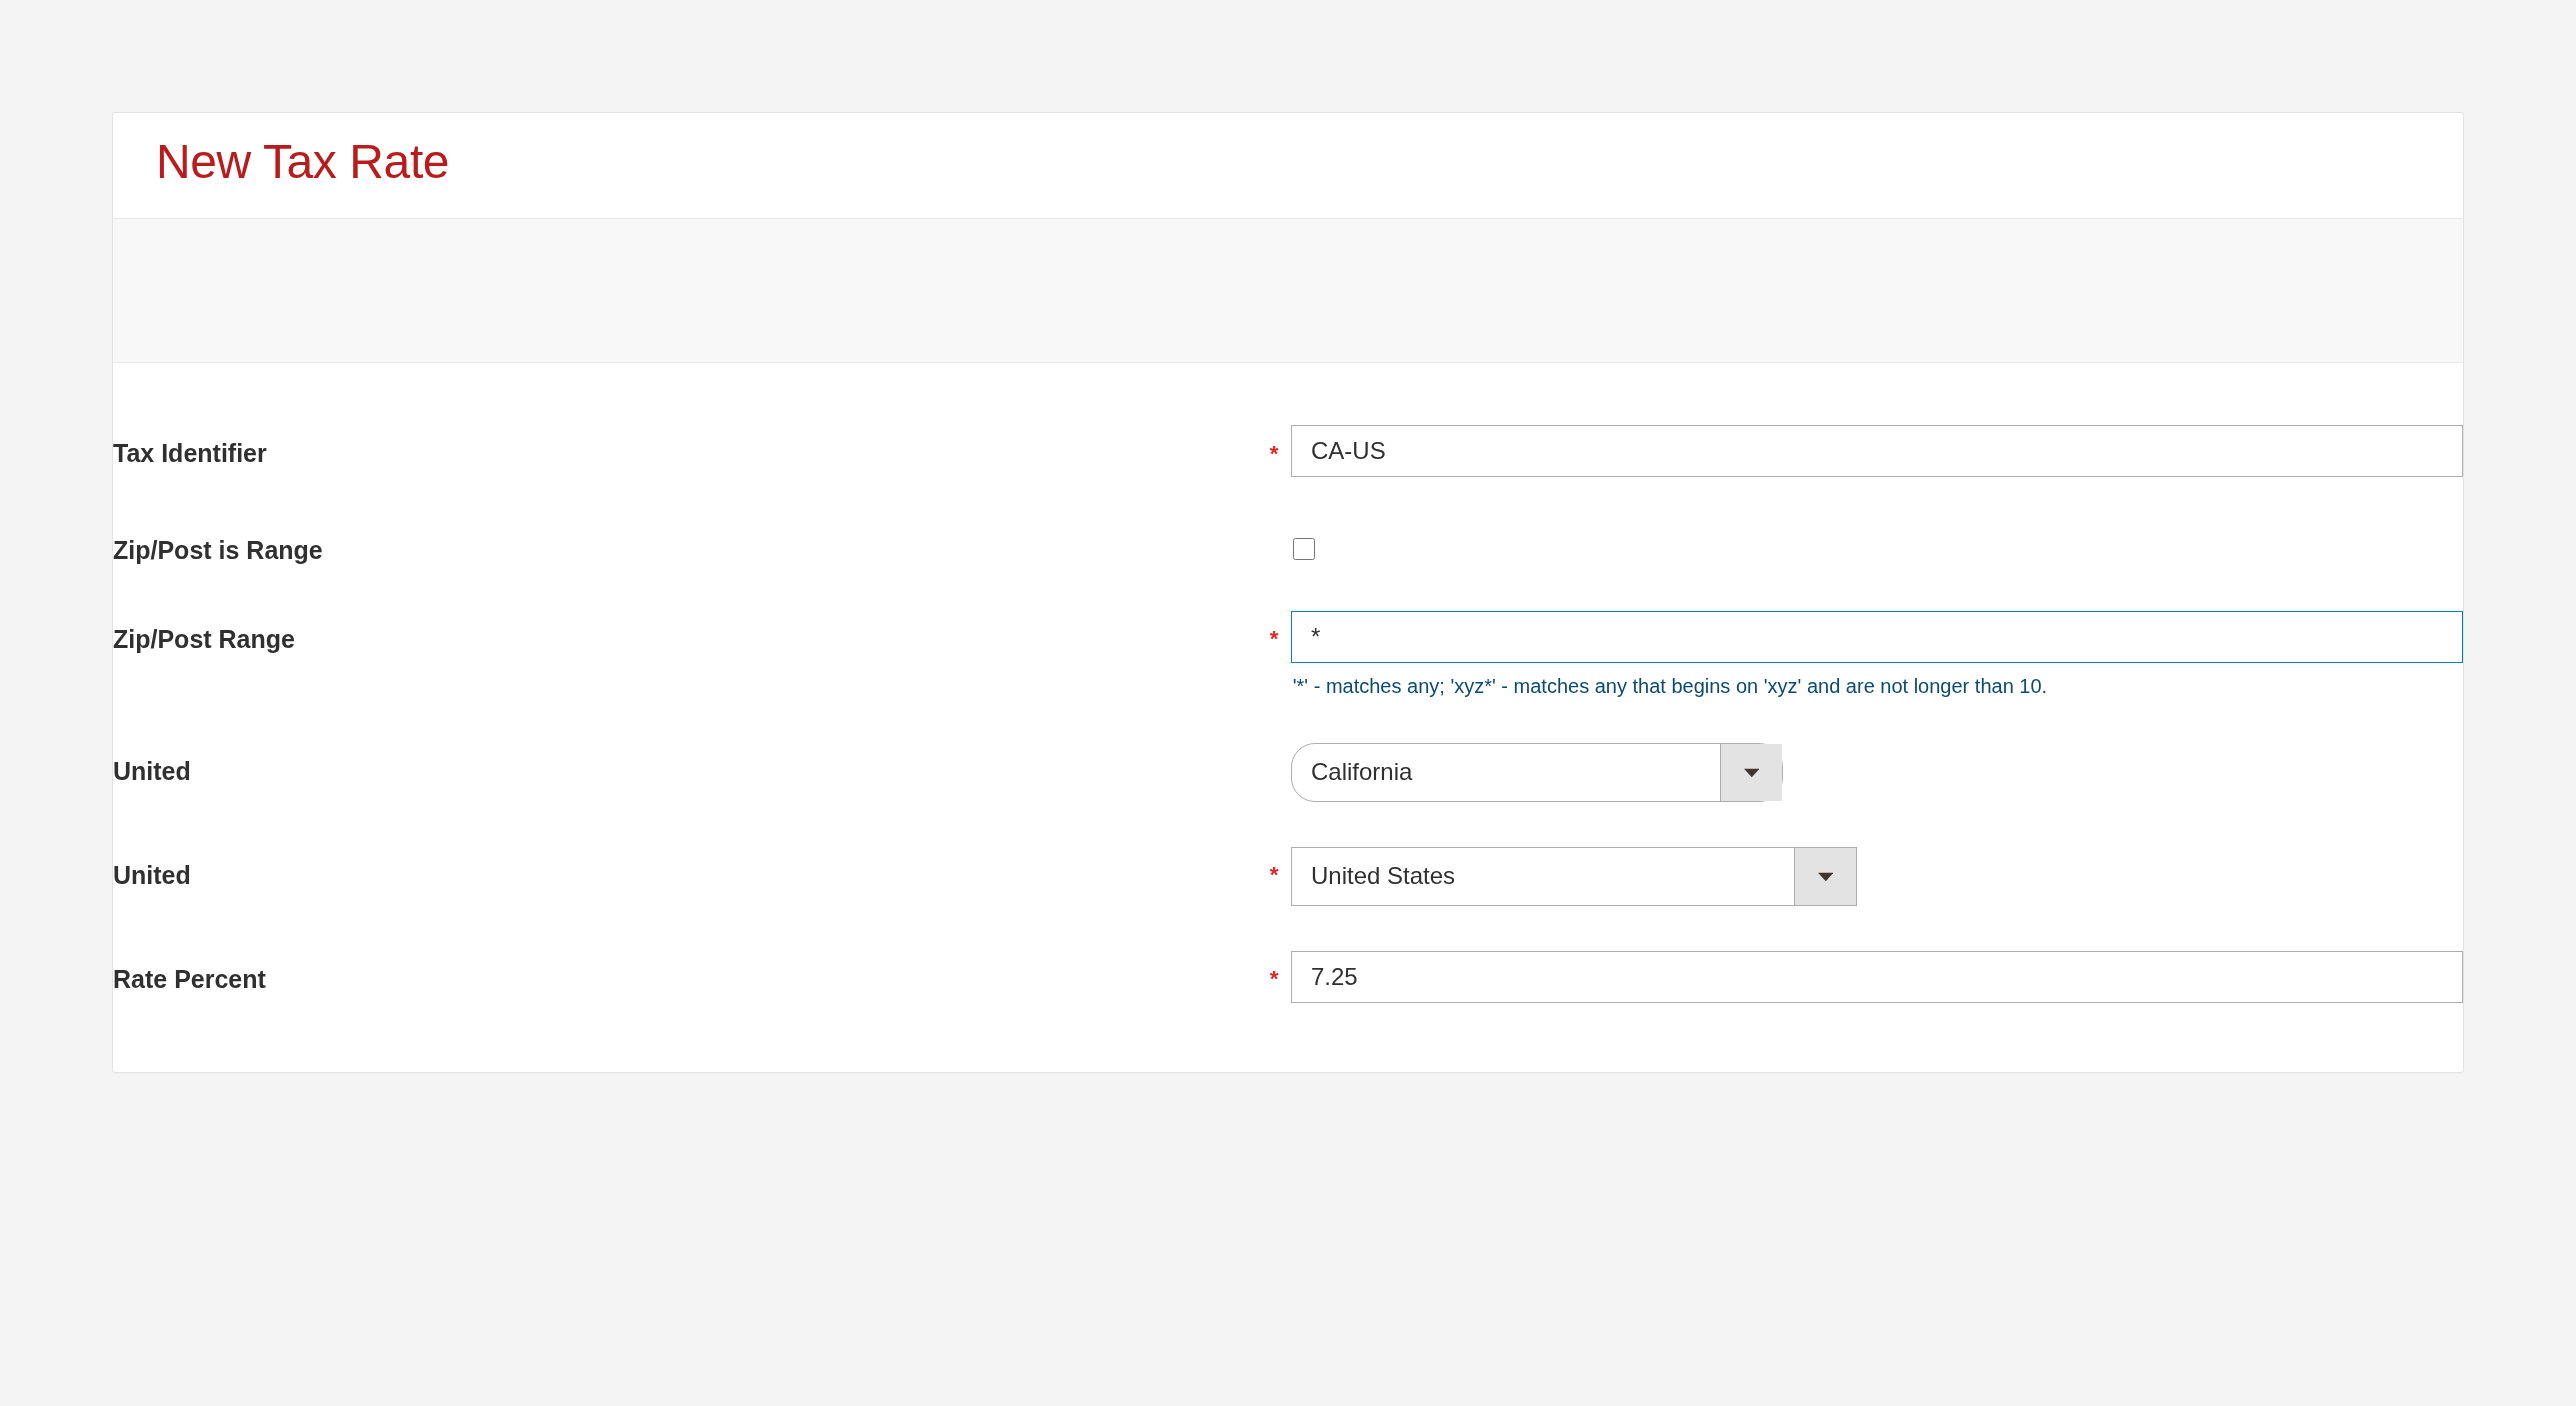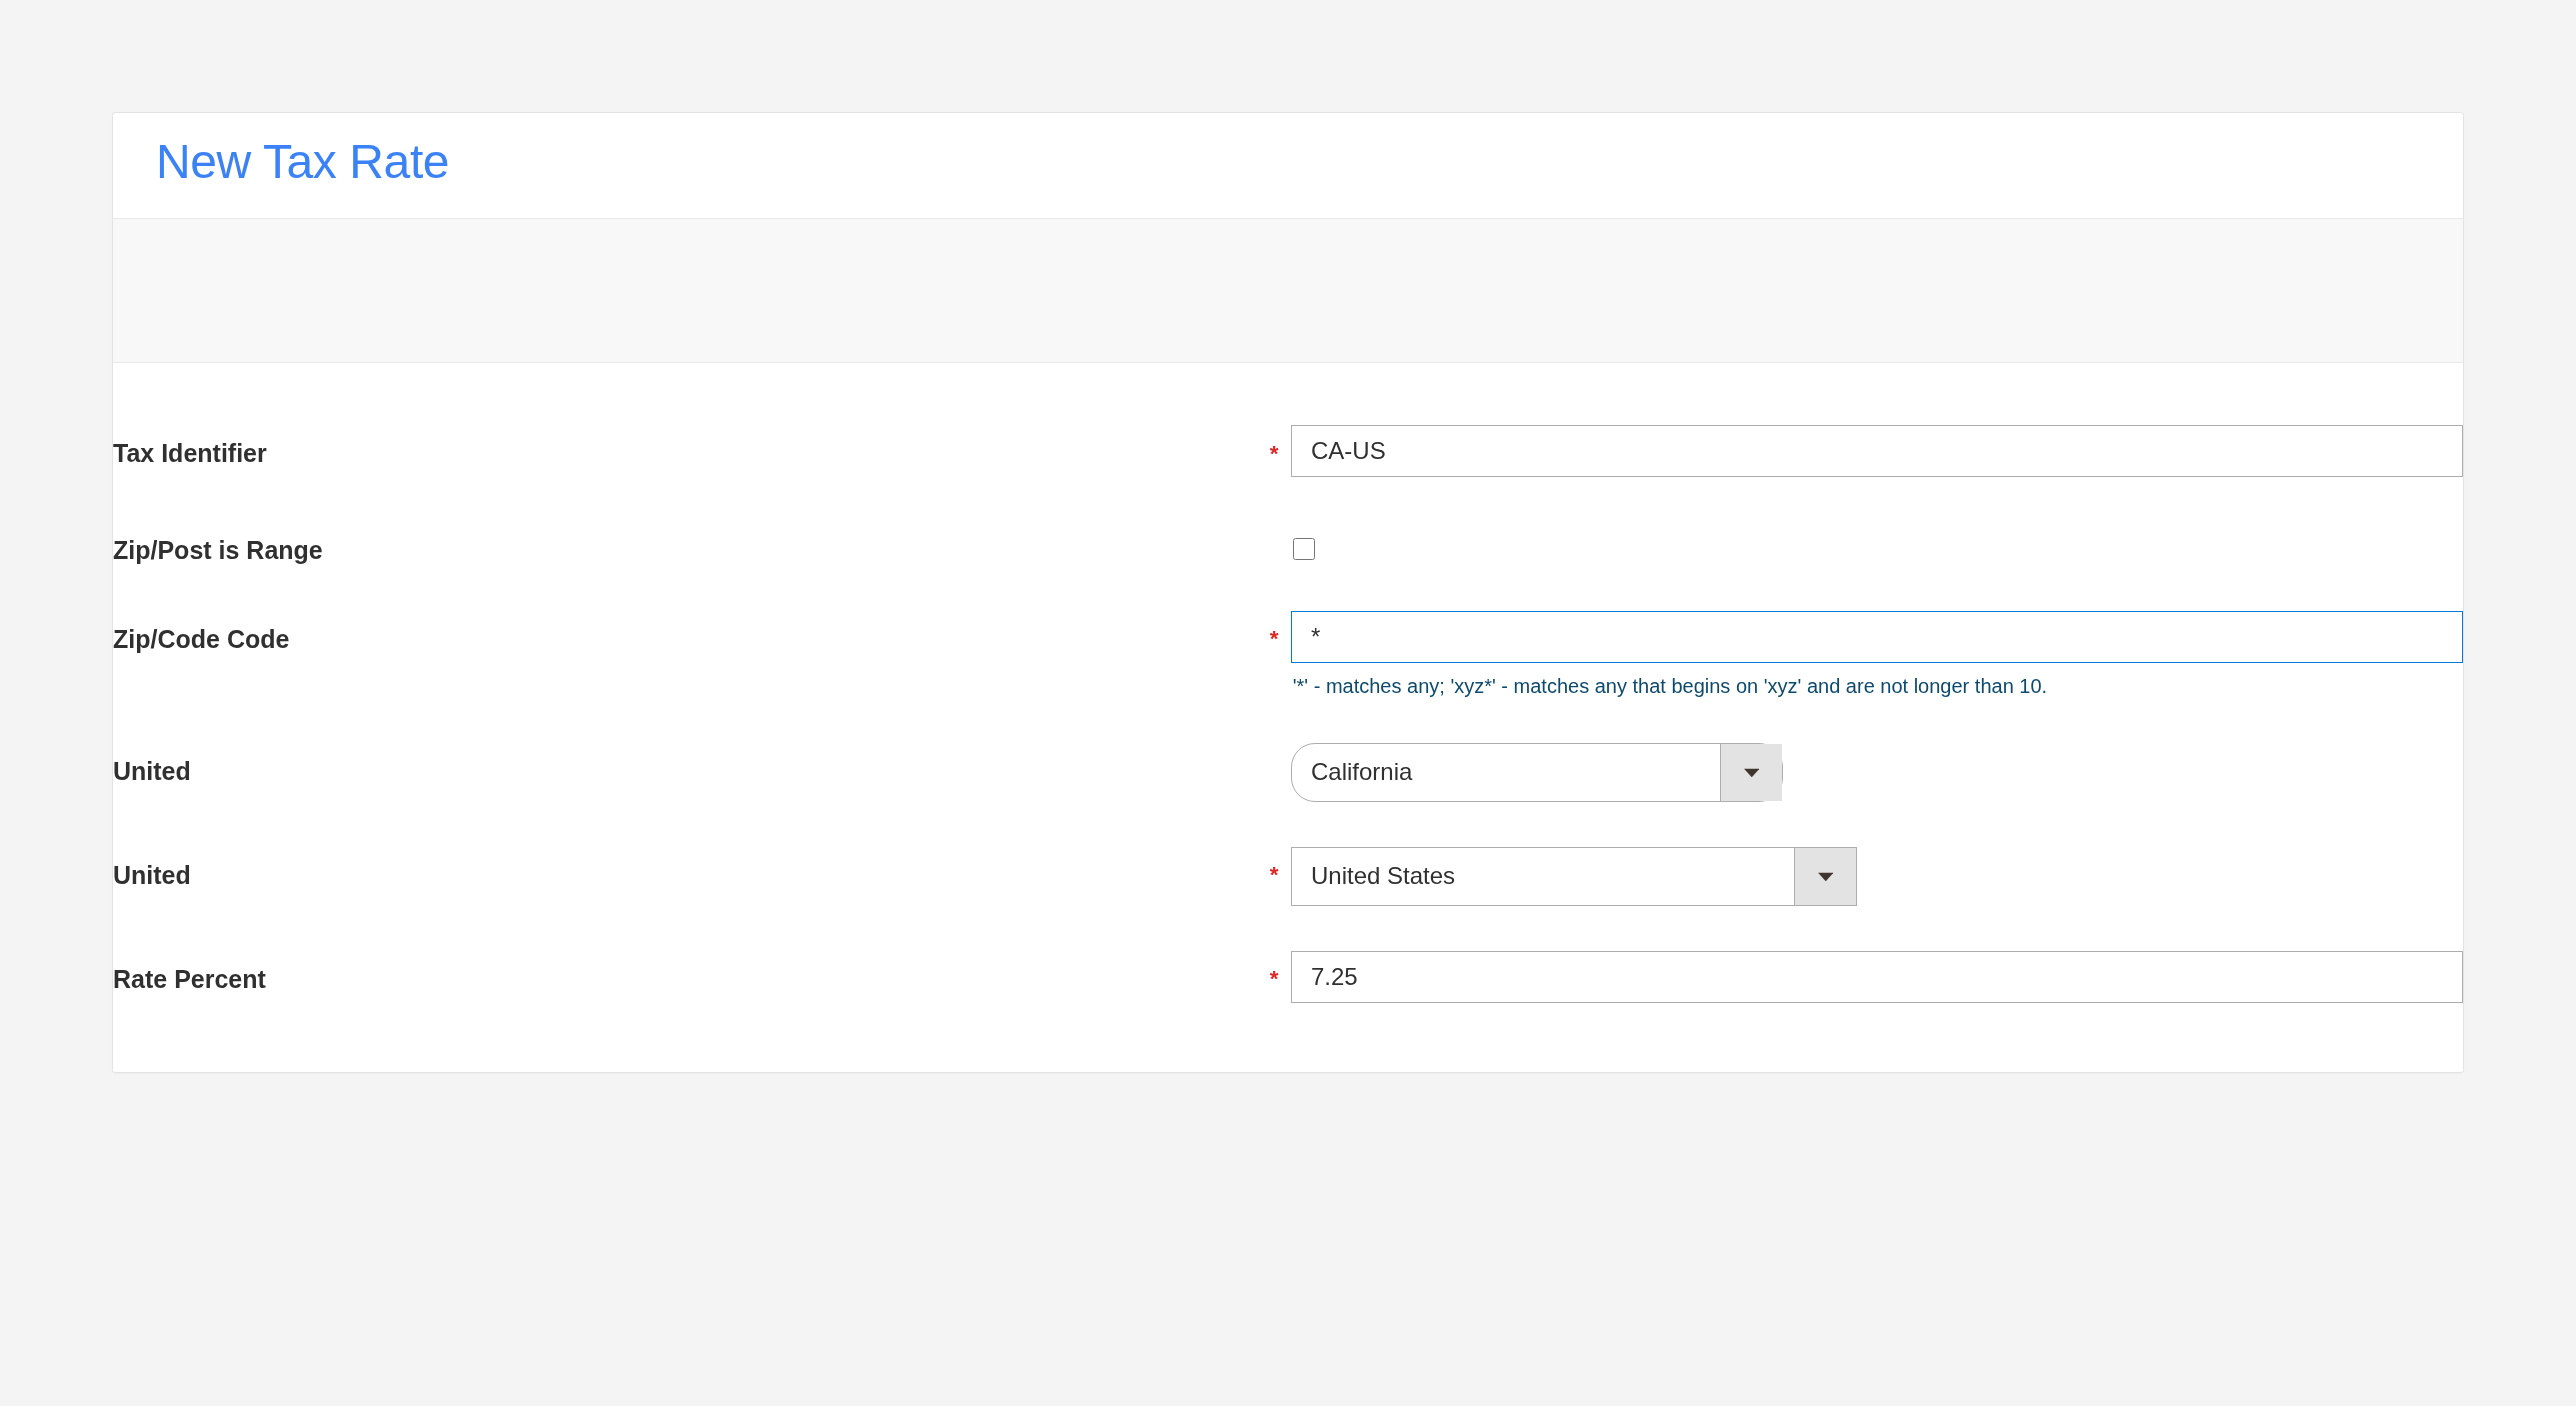--- a/index.html
+++ b/index.html
@@ -18,21 +18,21 @@
       border: 0.9px solid #e3e3e3;
       border-radius: 3.4px;
       box-shadow: 0 0.9px 1.7px rgba(0,0,0,0.03);
     }
     .panel-header {
       padding: 21px 43px 29px 43px;
     }
     .panel-title {
       font-size: 48px;
       font-weight: 400;
-      color: #3b82f6;
+      color: #b91c1c;
       letter-spacing: -0.4px;
     }
     .gray-band {
       background: #f8f8f8;
       border-top: 0.9px solid #e8e8e8;
       border-bottom: 0.9px solid #e8e8e8;
       height: 145px;
     }
     .form-area {
       padding: 62px 0px 69px 0px;
@@ -157,21 +157,21 @@
 
     <div class="form-row">
       <div class="form-label-col">Zip/Post is Range</div>
       <span class="required-mark"></span>
       <div class="form-control-col">
         <input type="checkbox" style="">
       </div>
     </div>
 
     <div class="form-row">
-      <div class="form-label-col">Zip/Code Code</div>
+      <div class="form-label-col">Zip/Post Range</div>
       <span class="required-mark">*</span>
       <div class="form-control-col">
         <input type="text" class="text-input focused" value="*" style="">
         <div class="field-note">'*' - matches any; 'xyz*' - matches any that begins on 'xyz' and are not longer than 10.</div>
       </div>
     </div>
 
     <div class="form-row">
       <div class="form-label-col">United</div>
       <span class="required-mark"></span>

